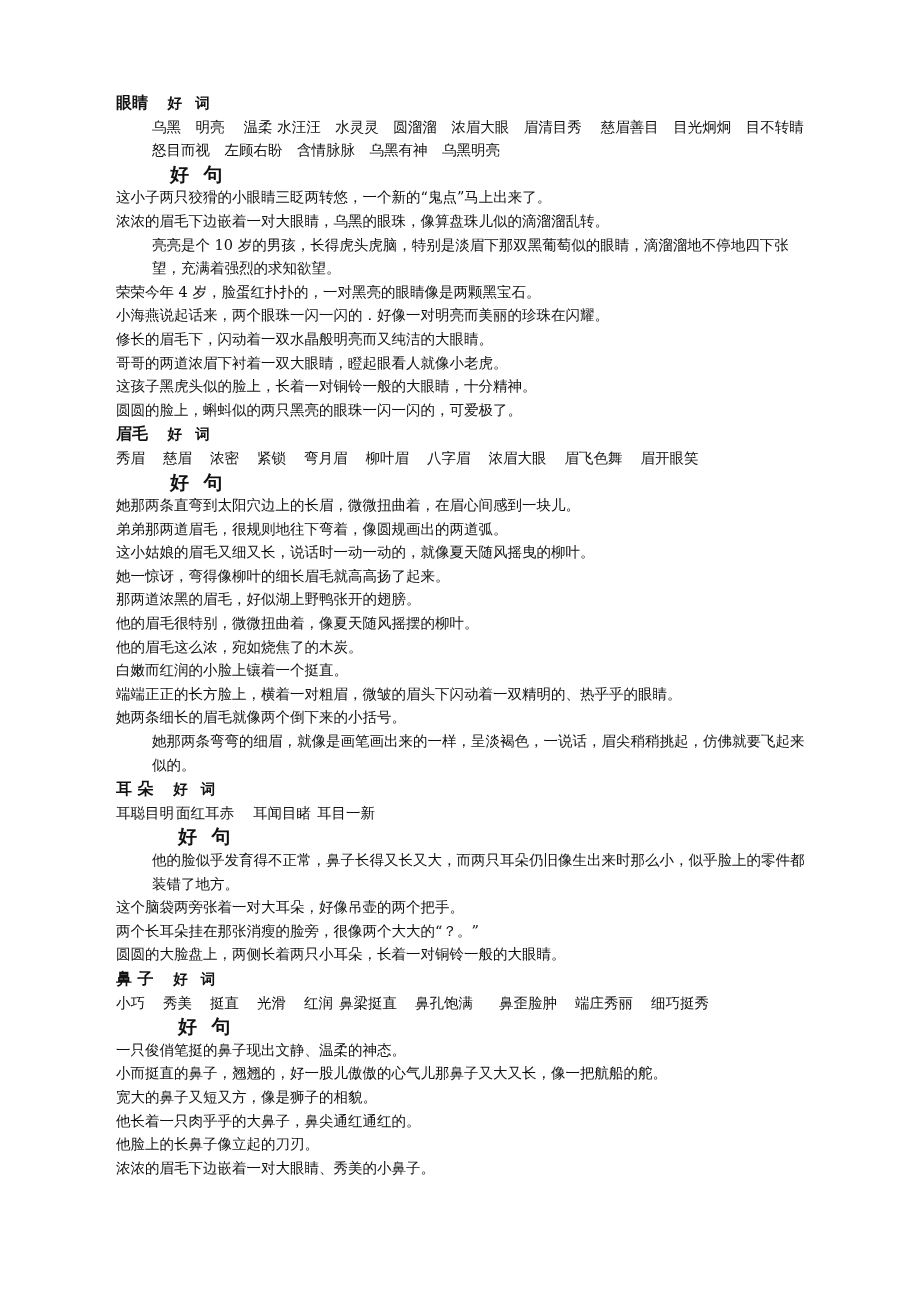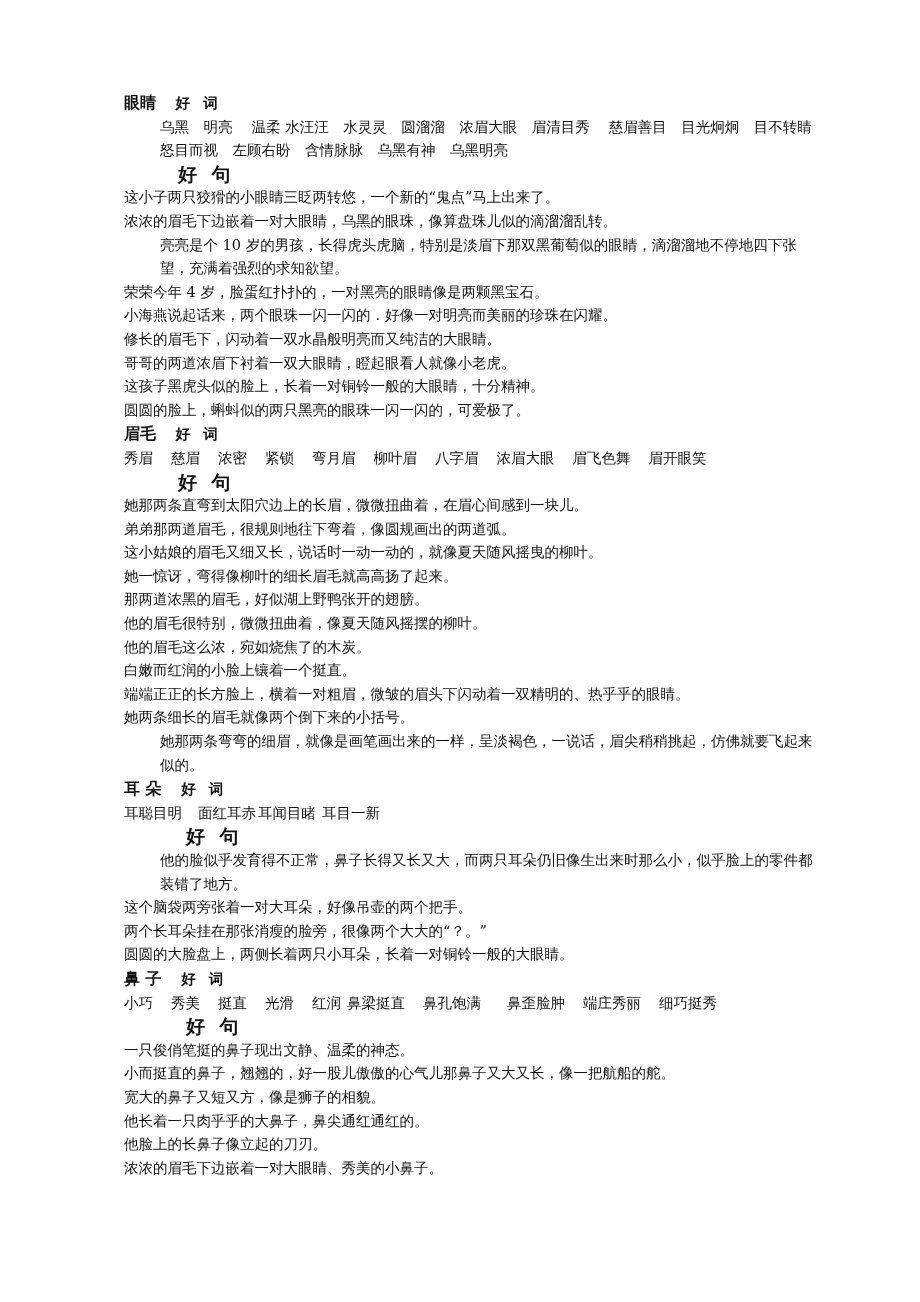--- a/index.html
+++ b/index.html
@@ -1,18 +1,18 @@
 <!DOCTYPE html>
 <html><head>
 <meta charset="utf-8">
 <style>
   html, body { margin: 0; padding: 0; background: #ffffff; }
   body { width: 920px; height: 1302px; position: relative; overflow: hidden;
          font-family: "DejaVu Serif", "Liberation Serif", serif; color: #111; }
-  .page { position: absolute; left: 124px; top: 91px; width: 700px; }
+  .page { position: absolute; left: 116px; top: 91px; width: 700px; }
   .wrap { white-space: normal; margin-left: 36px; }
   .heading { font-family: "DejaVu Sans", "Liberation Sans", sans-serif; font-weight: bold; font-size: 16px; line-height: 23.6px; }
   .heading .title { margin-right: 14px; }
   .heading .sub { font-size: 14.5px; letter-spacing: 4px; }
   .subhead { font-family: "DejaVu Sans", "Liberation Sans", sans-serif; font-weight: bold; font-size: 19px; line-height: 23.6px; padding-left: 54px; letter-spacing: 4px; }
   .words span { margin-right: 18px; }
   .words span:last-child { margin-right: 0; }
   .para { font-size: 14.5px; line-height: 23.6px; }
 </style>
 </head>
@@ -54,21 +54,21 @@
   <div class="para">白嫩而红润的小脸上镶着一个挺直。</div>
   <div class="para">端端正正的长方脸上，横着一对粗眉，微皱的眉头下闪动着一双精明的、热乎乎的眼睛。</div>
   <div class="para">她两条细长的眉毛就像两个倒下来的小括号。</div>
   <div class="para wrap">她那两条弯弯的细眉，就像是画笔画出来的一样，呈淡褐色，一说话，眉尖稍稍挑起，仿佛就要飞起来似的。</div>
 
   <div class="heading">
     <span class="title">耳 朵</span>
     <span class="sub">好 词</span>
   </div>
   <div class="para words" style="word-spacing:0">
-    <span style="margin-right:16px">耳聪目明</span><span style="margin-right:2px">面红耳赤</span><span style="margin-right:6px">耳闻目睹</span><span>耳目一新</span>
+    <span style="margin-right:2px">耳聪目明</span><span style="margin-right:19px">面红耳赤</span><span style="margin-right:6px">耳闻目睹</span><span>耳目一新</span>
   </div>
   <div class="subhead" style="padding-left:62px">好 句</div>
   <div class="para wrap">他的脸似乎发育得不正常，鼻子长得又长又大，而两只耳朵仍旧像生出来时那么小，似乎脸上的零件都装错了地方。</div>
   <div class="para">这个脑袋两旁张着一对大耳朵，好像吊壶的两个把手。</div>
   <div class="para">两个长耳朵挂在那张消瘦的脸旁，很像两个大大的“？。”</div>
   <div class="para">圆圆的大脸盘上，两侧长着两只小耳朵，长着一对铜铃一般的大眼睛。</div>
 
   <div class="heading">
     <span class="title">鼻 子</span>
     <span class="sub">好 词</span>

